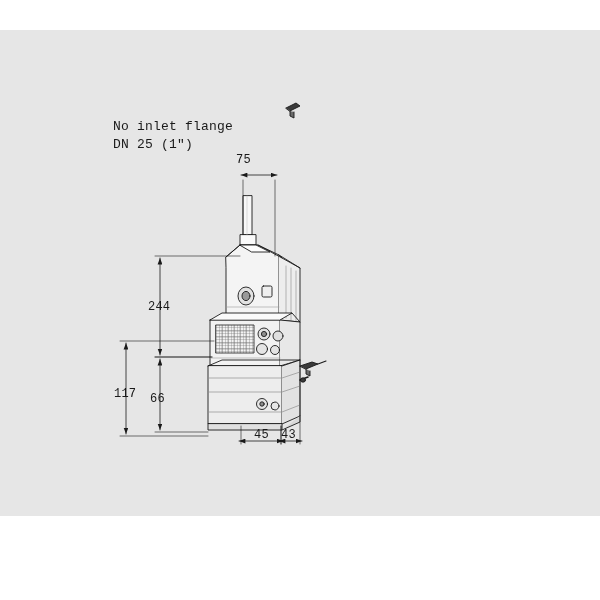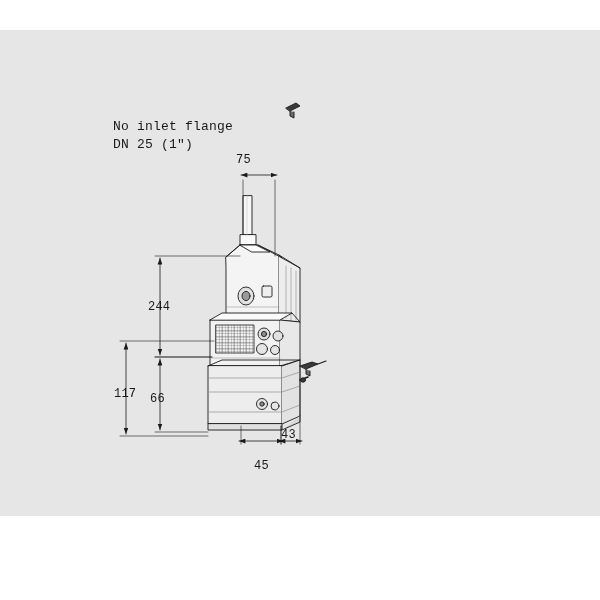--- a/index.html
+++ b/index.html
@@ -49,21 +49,21 @@
     font-size: 13px;
     line-height: 18px;
   }
   .dim-label {
     font-size: 12px;
   }
   .d75  { left: 236px; top: 153px; }
   .d143 { left: 148px; top: 300px; }
   .d117 { left: 114px; top: 379px; margin-top: 8px; }
   .d82  { left: 150px; top: 392px; }
-  .d45  { left: 254px; top: 428px; margin-top: 31px; }
+  .d45  { left: 254px; top: 428px; }
   .d23  { left: 281px; top: 428px; }
 </style>
 </head>
 <body>
 
 <div id="stage">
 
   <div class="plate"></div>
 
   <svg class="drawing" viewBox="0 0 600 600">

